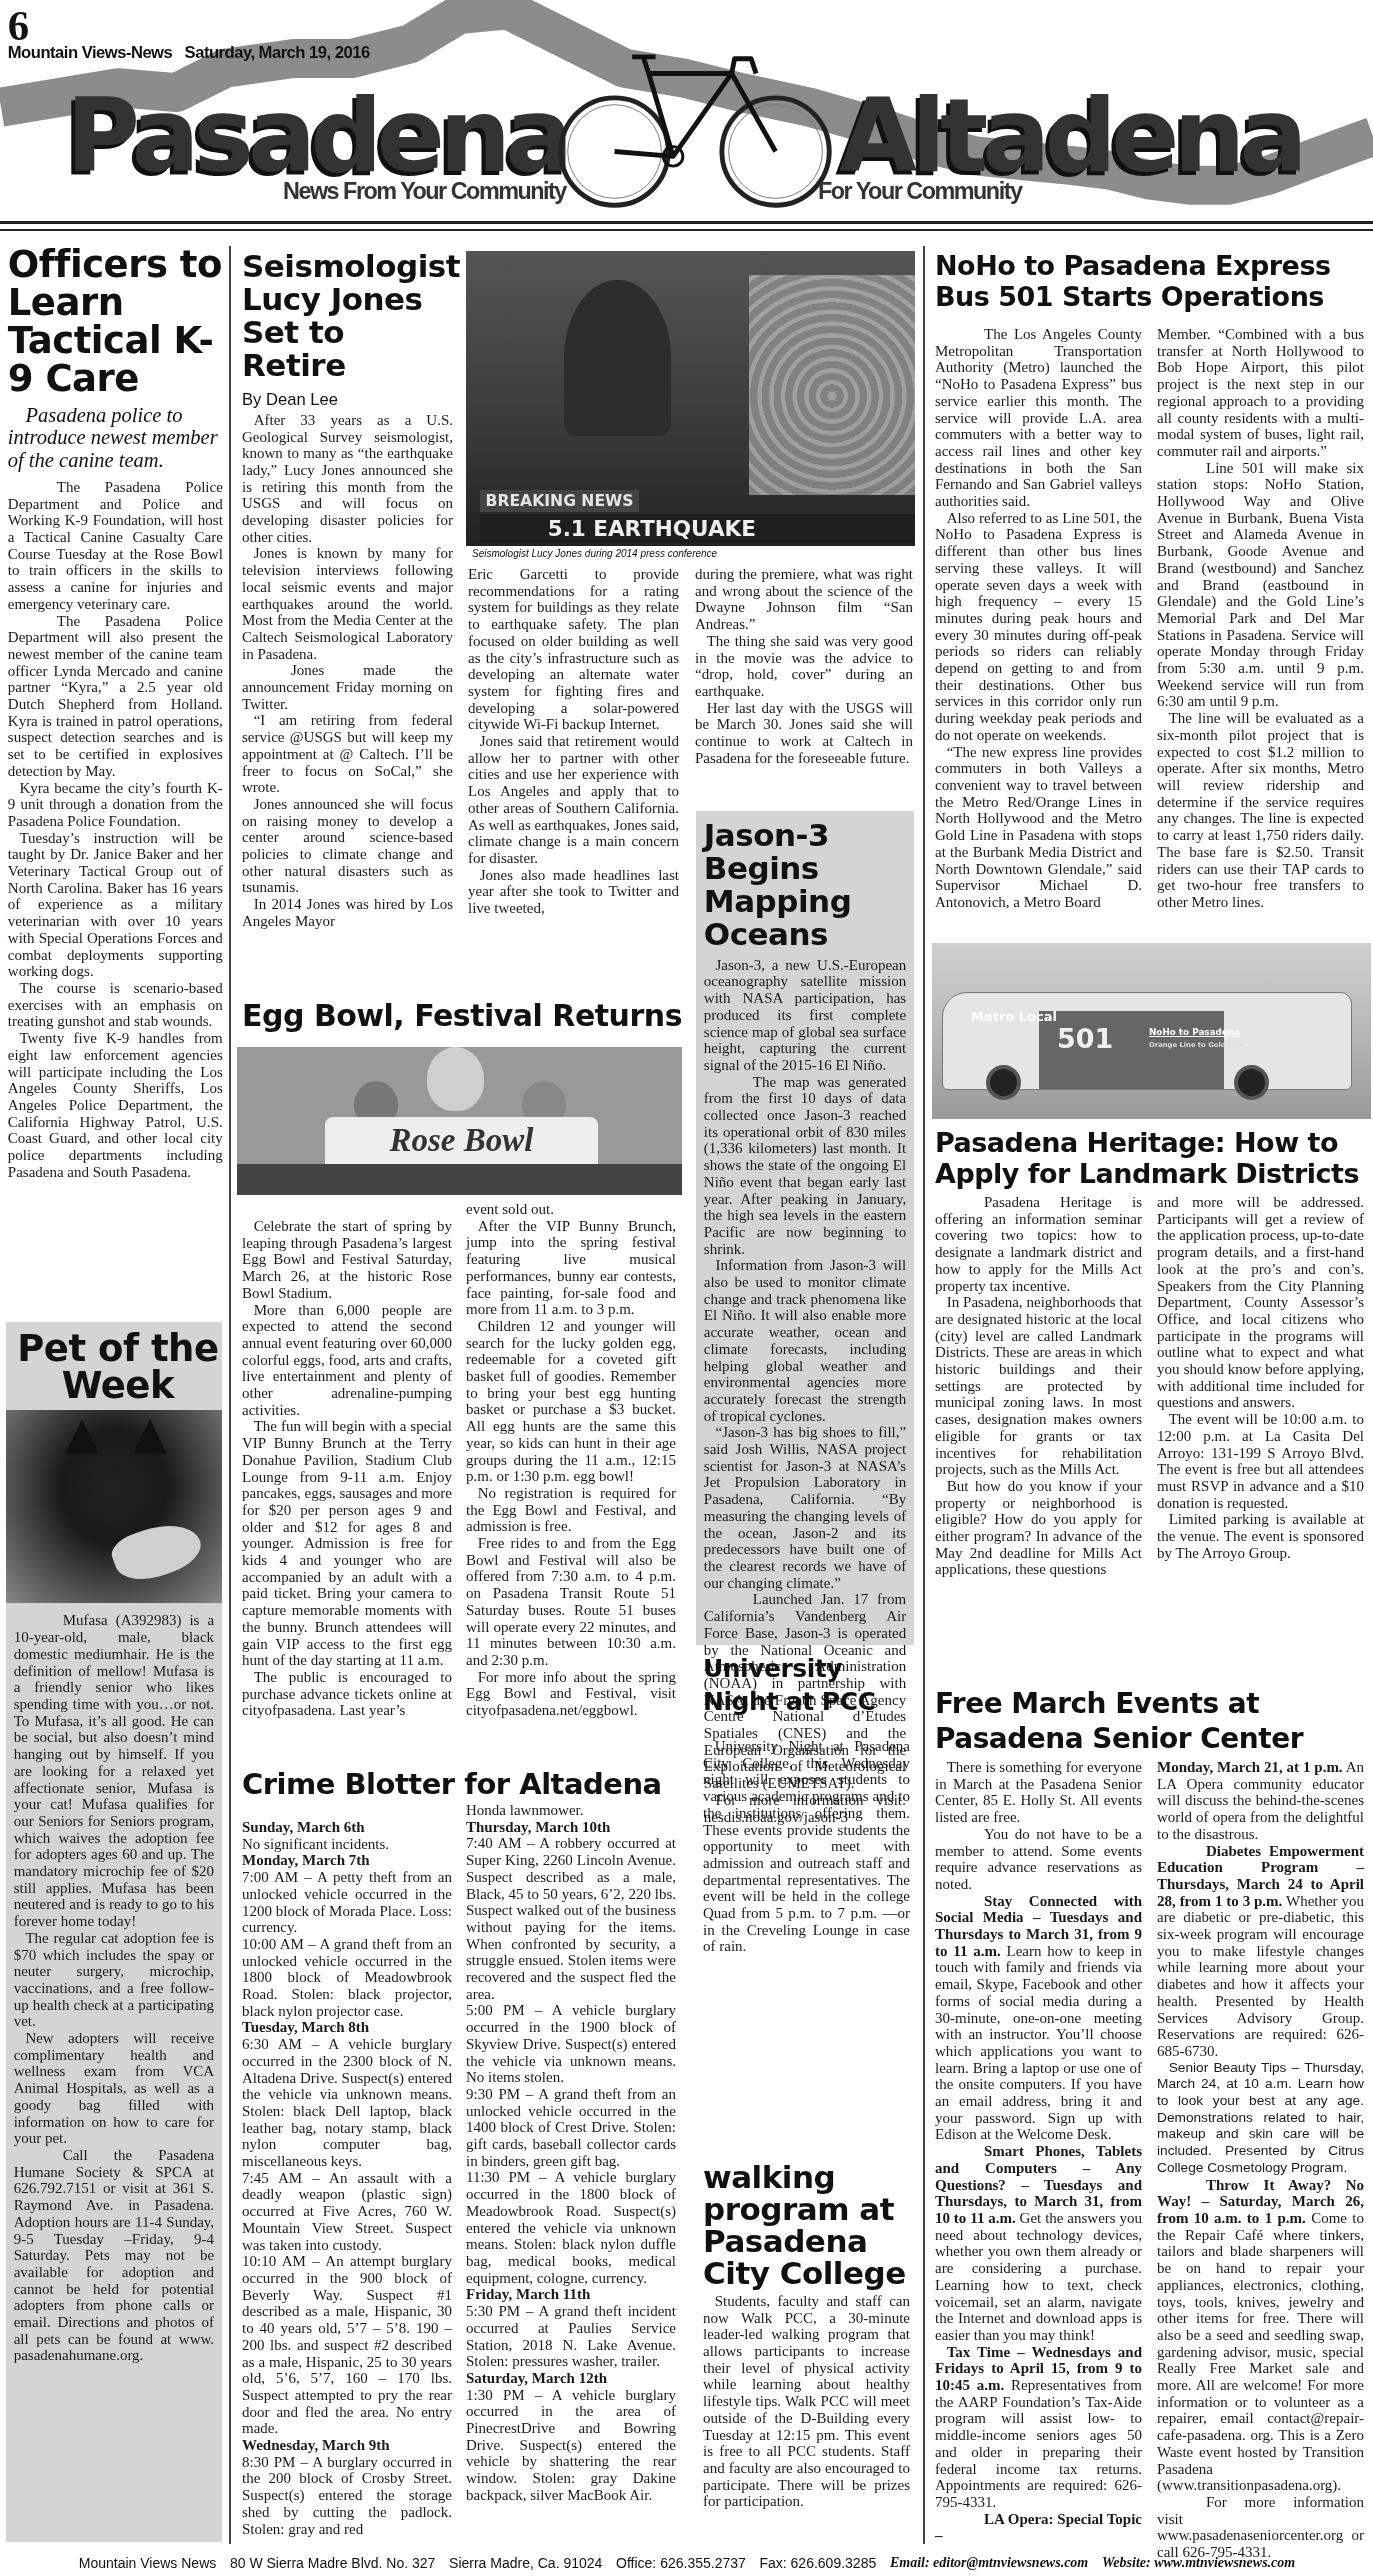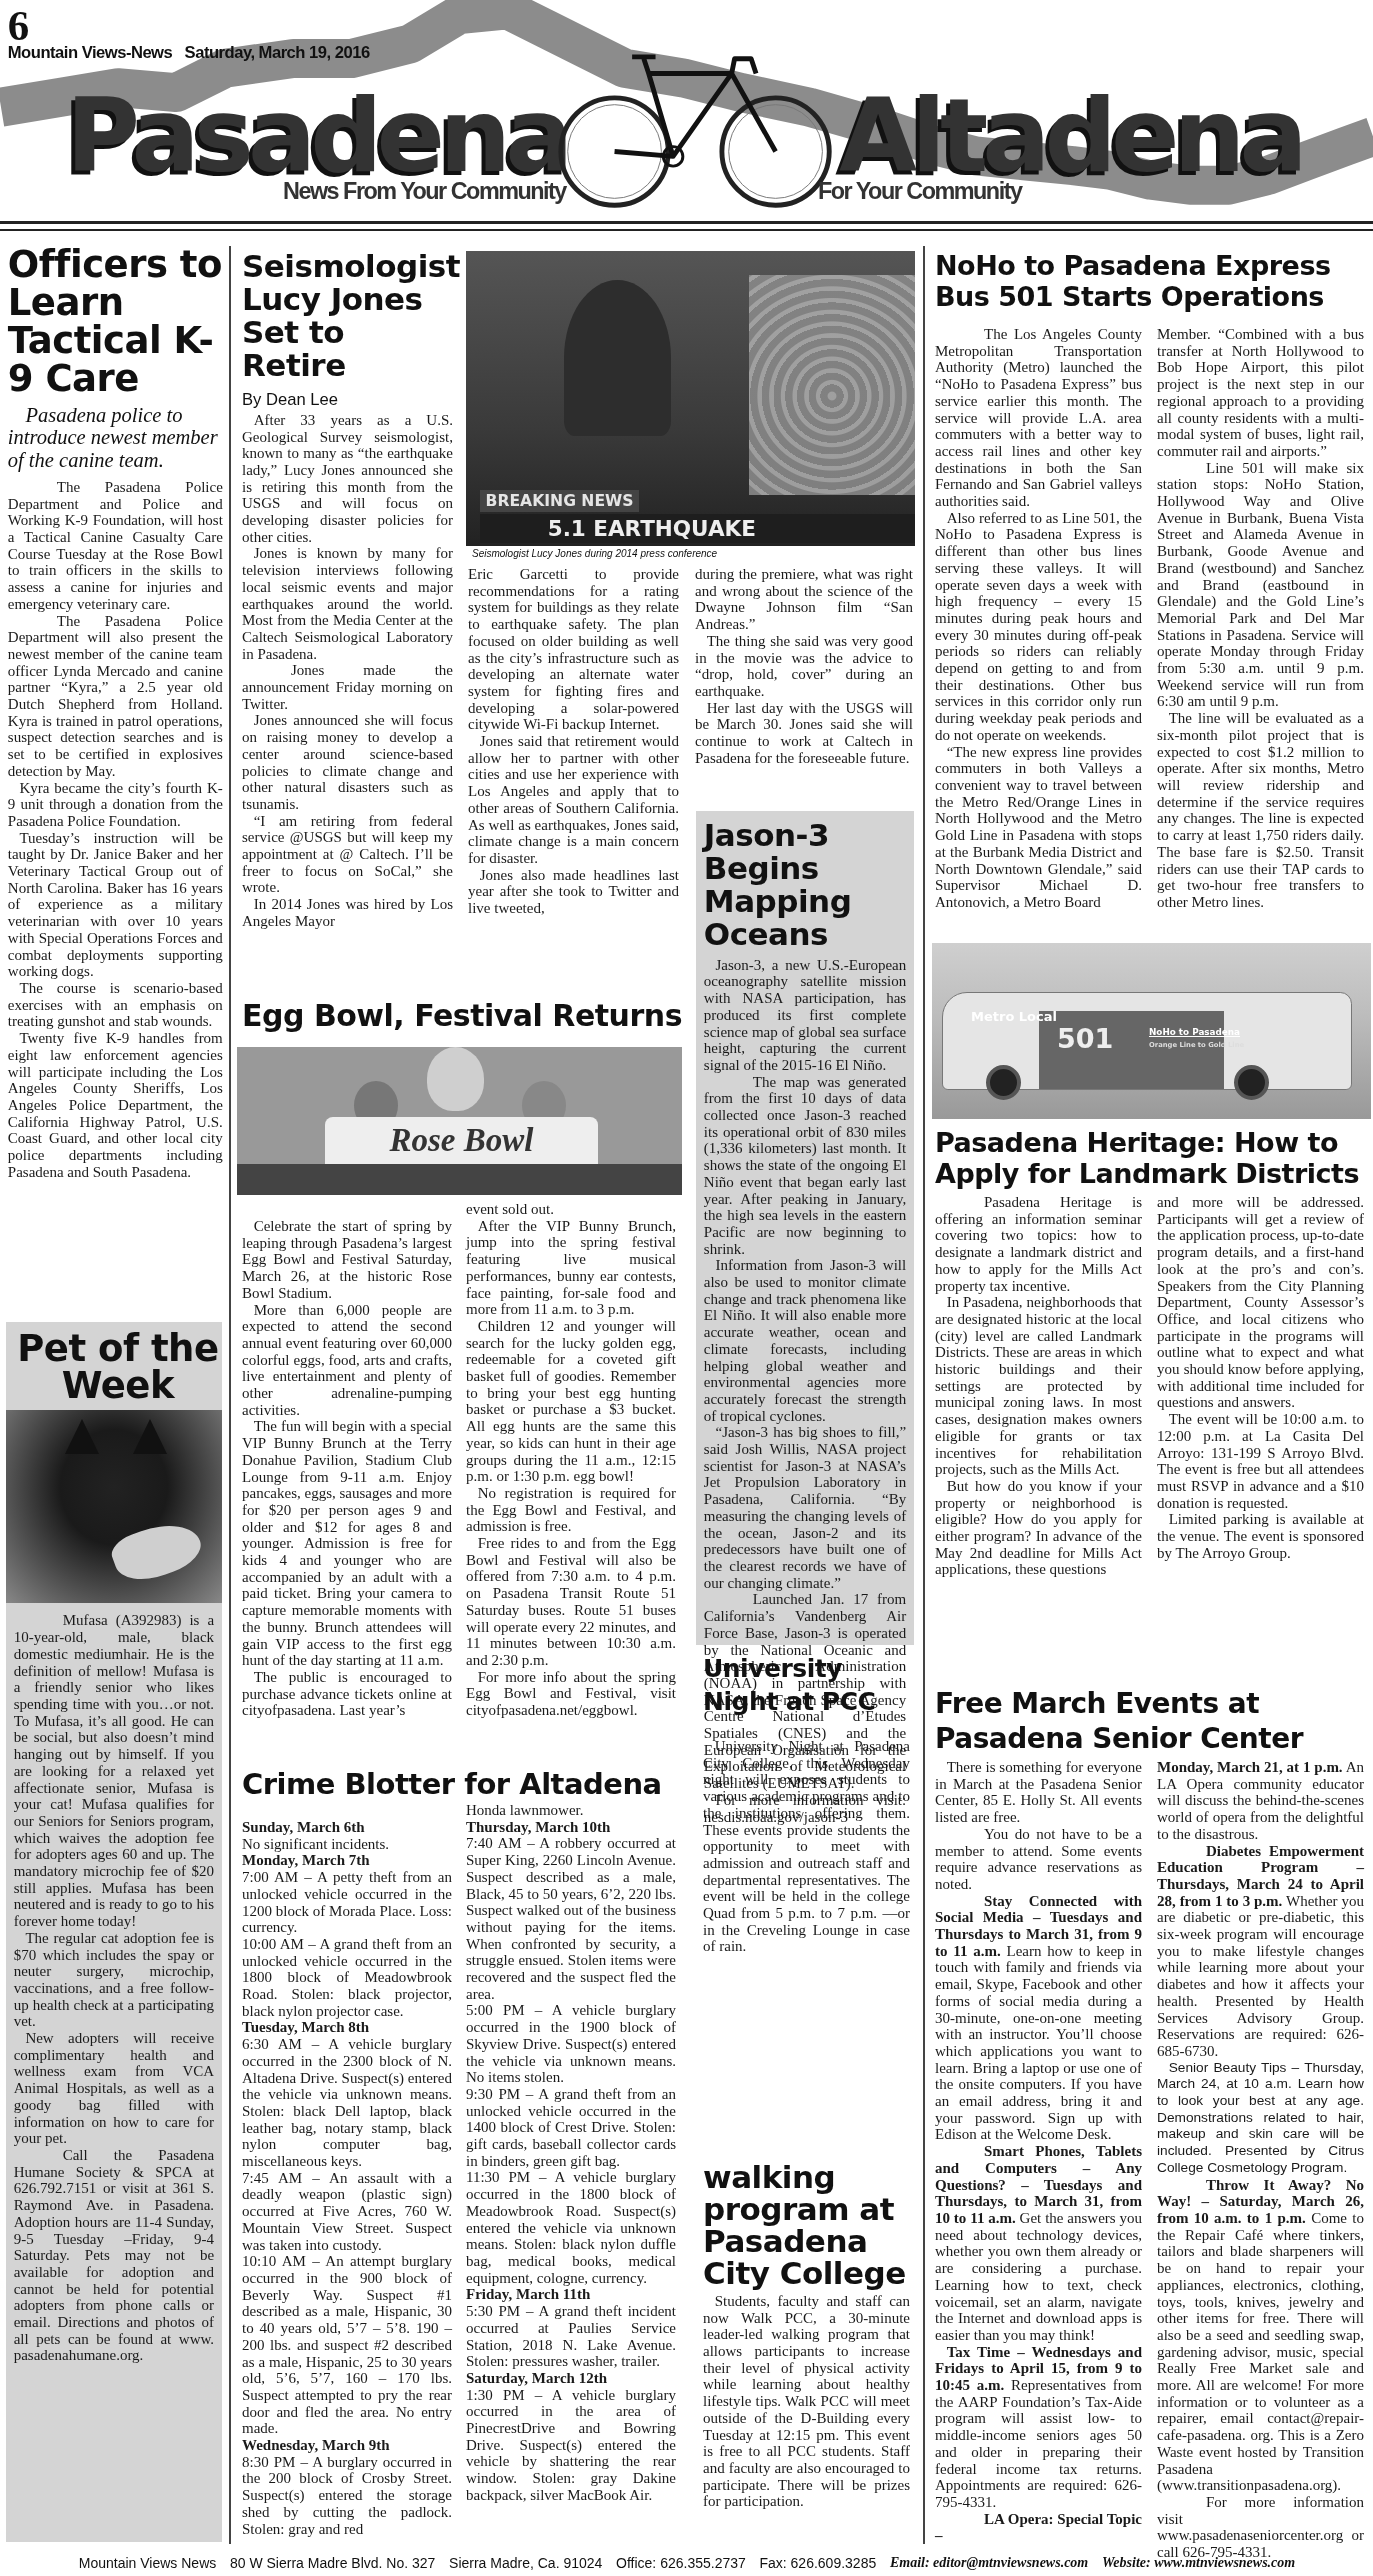--- a/index.html
+++ b/index.html
@@ -84,22 +84,22 @@
 
 <div class="vrule" style="left:229px;top:246px;height:2298px;"></div>
 
 <div class="abs" style="left:242px;top:250px;width:211px;">
   <h1 class="hl" style="font-size:31px;line-height:33px;">Seismologist Lucy Jones Set to Retire</h1>
   <div style="font-family:'Liberation Sans',sans-serif;font-size:16.6px;margin-top:7.8px;">By Dean Lee</div>
   <div class="body-text" style="margin-top:2px;">
     <p>After 33 years as a U.S. Geological Survey seismologist, known to many as “the earthquake lady,” Lucy Jones announced she is retiring this month from the USGS and will focus on developing disaster policies for other cities.</p>
     <p>Jones is known by many for television interviews following local seismic events and major earthquakes around the world. Most from the Media Center at the Caltech Seismological Laboratory in Pasadena.</p>
     <p class="big-indent">Jones made the announcement Friday morning on Twitter.</p>
+    <p>“I am retiring from federal service @USGS but will keep my appointment at @ Caltech. I’ll be freer to focus on SoCal,” she wrote.</p>
     <p>Jones announced she will focus on raising money to develop a center around science-based policies to climate change and other natural disasters such as tsunamis.</p>
-    <p>“I am retiring from federal service @USGS but will keep my appointment at @ Caltech. I’ll be freer to focus on SoCal,” she wrote.</p>
     <p>In 2014 Jones was hired by Los Angeles Mayor</p>
   </div>
 </div>
 
 <div class="img-ph" style="left:466px;top:251px;width:449px;height:295px;background:linear-gradient(180deg,#555 0%,#3a3a3a 60%,#222 100%);">
   <div style="position:absolute;right:0;top:24.4px;width:166px;height:220px;background:repeating-radial-gradient(circle at 50% 55%, #aaa 0 3.9px, #888 4.9px 11.7px);opacity:.9;"></div>
   <div style="position:absolute;left:98px;top:29px;width:107px;height:156px;border-radius:50% 50% 10% 10%;background:#2d2d2d;"></div>
   <div style="position:absolute;left:13.7px;top:239px;background:#444;color:#e5e5e5;font-family:'DejaVu Sans',sans-serif;font-weight:bold;font-size:15.6px;padding:2px 5.9px;">BREAKING NEWS</div>
   <div style="position:absolute;left:13.7px;top:263px;right:0;background:#1e1e1e;color:#eee;font-family:'DejaVu Sans',sans-serif;font-weight:bold;font-size:21.5px;padding:2px 0 2px 68px;">5.1 EARTHQUAKE</div>
 </div>

